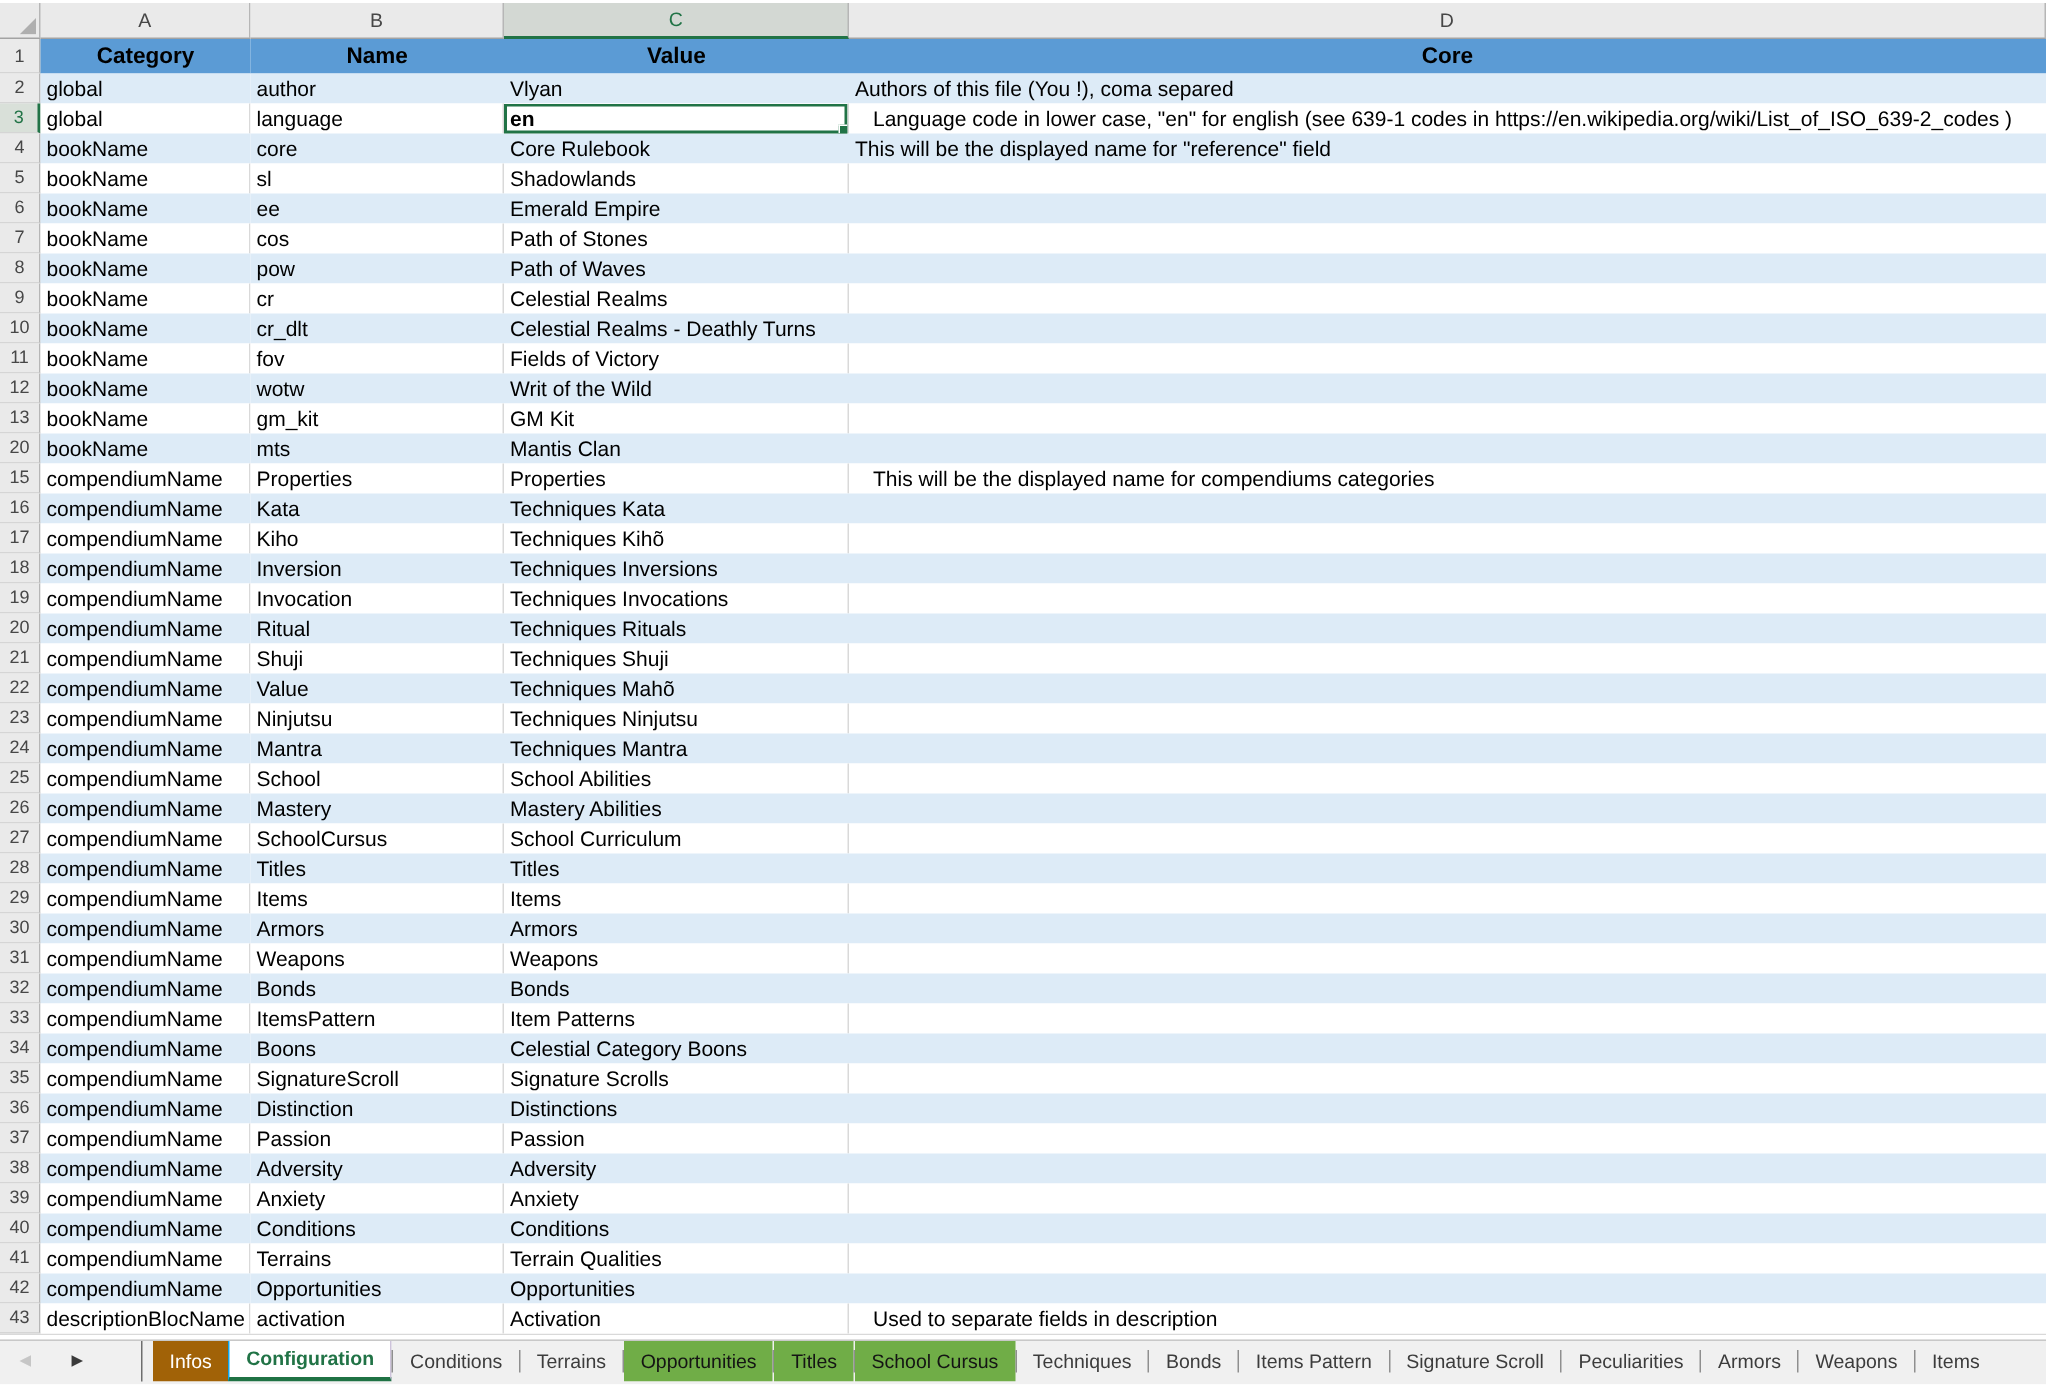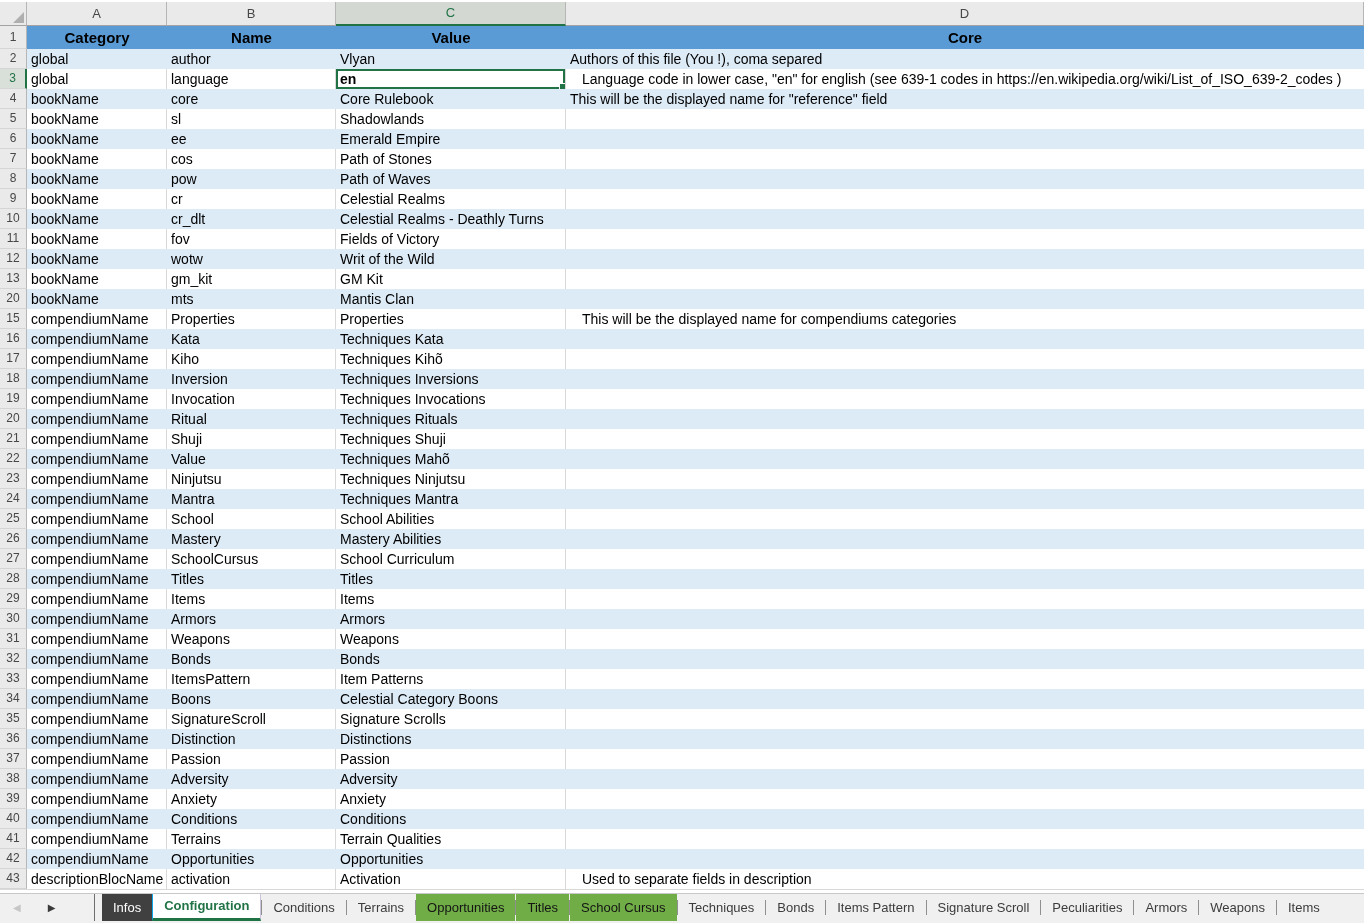--- a/index.html
+++ b/index.html
@@ -42,21 +42,21 @@
   
   .tab-bar { margin-top:auto; flex:0 0 auto; height:30px; background:#F0F0F0;
              border-top:1px solid #C8C8C8; display:flex; align-items:flex-start; overflow:hidden; }
   .nav-arrows { width:95px; height:27px; flex:0 0 auto; display:flex; align-items:center;
              padding-left:13px; gap:27px; border-right:1px solid #6E6E6E; }
   .arrow { font-family:"DejaVu Sans", sans-serif; font-size:10px; line-height:1; cursor:default; }
   .arrow.disabled { color:#C6C6C6; }
   .arrow.enabled  { color:#3A3A3A; }
   .tabs { display:flex; height:27px; align-items:stretch; margin-left:7px; overflow:hidden; flex:1 1 auto; }
   .tab { padding:0 11px; line-height:27px; font-size:13px; color:#3C3C3C; white-space:nowrap; flex:0 0 auto; }
-  .tab.purple { background:#404040; color:#FFFFFF; }
+  .tab.purple { background:#a16207; color:#FFFFFF; }
   .tab.active { background:#FFFFFF; color:#217346; font-weight:bold;
                 border-left:1px solid #0ea5e9; border-right:1px solid #CDC3DA;
                 border-bottom:3px solid #1F7244; line-height:24px; }
   .tab.green  { background:#70AD47; color:#141414; }
   .tab-sep { width:1px; height:15px; background:#8F8F8F; align-self:center; flex:0 0 auto; }
 </style>
 </head>
 <body>
 
 <div id="screen">

